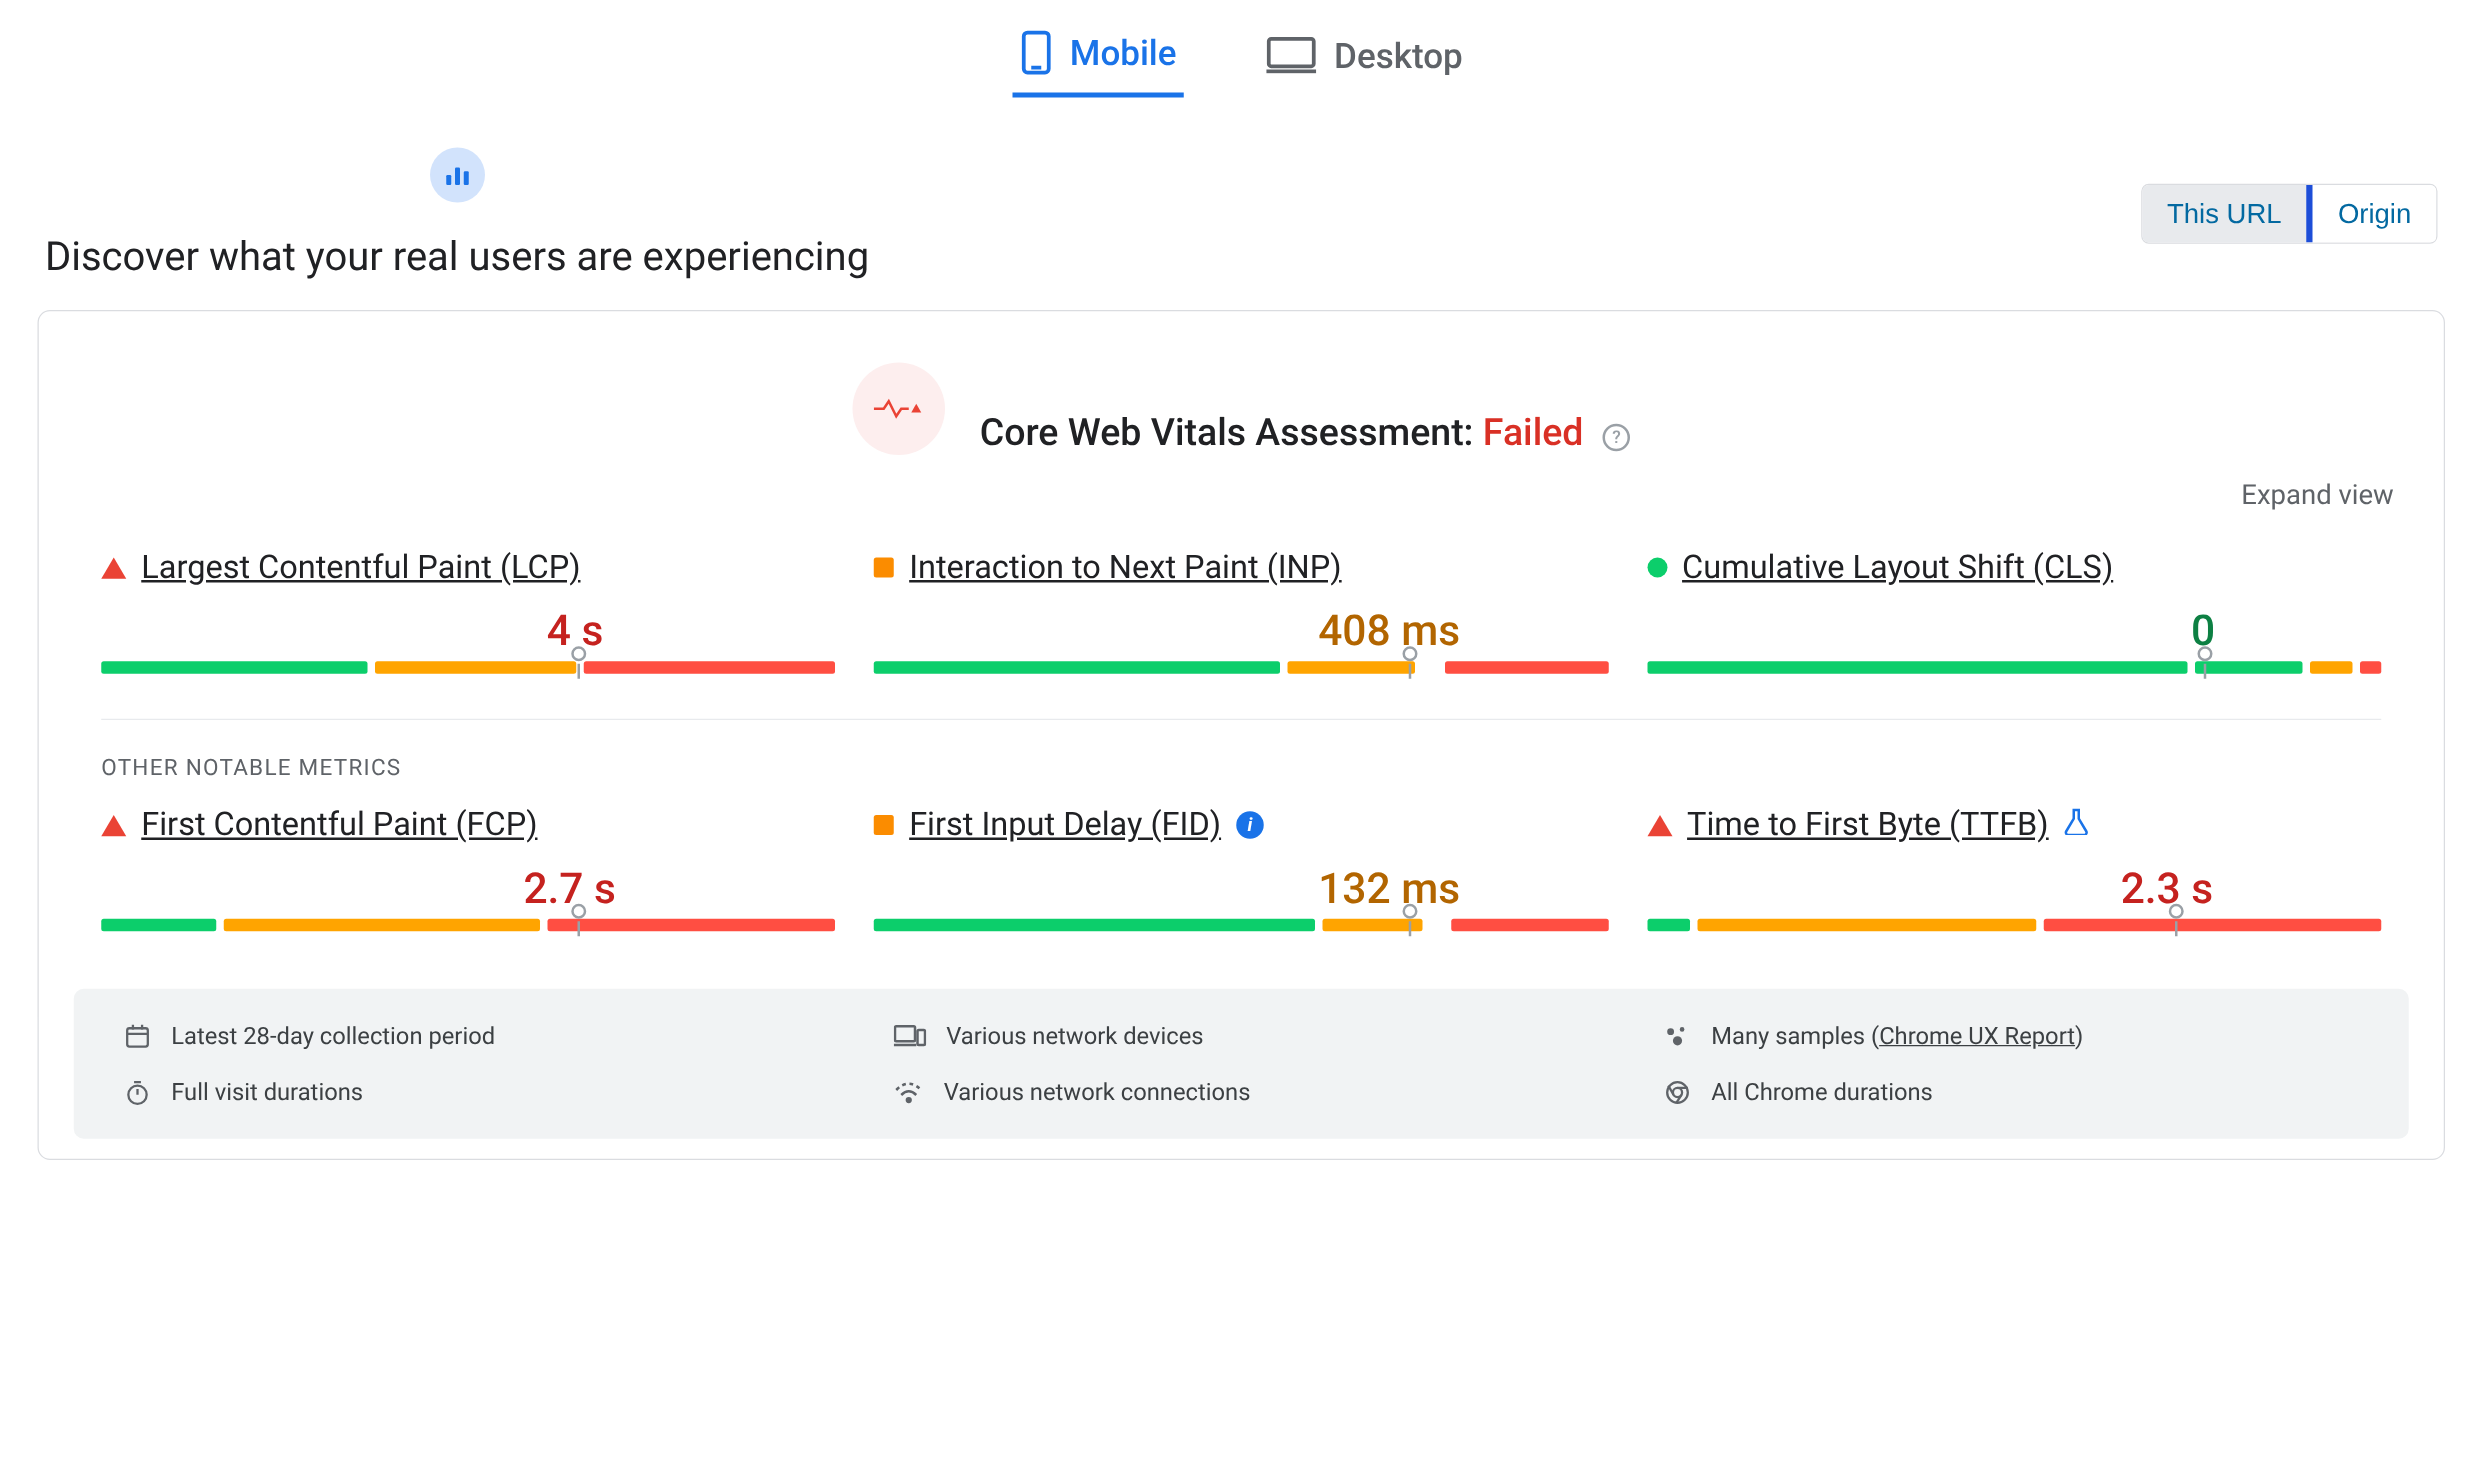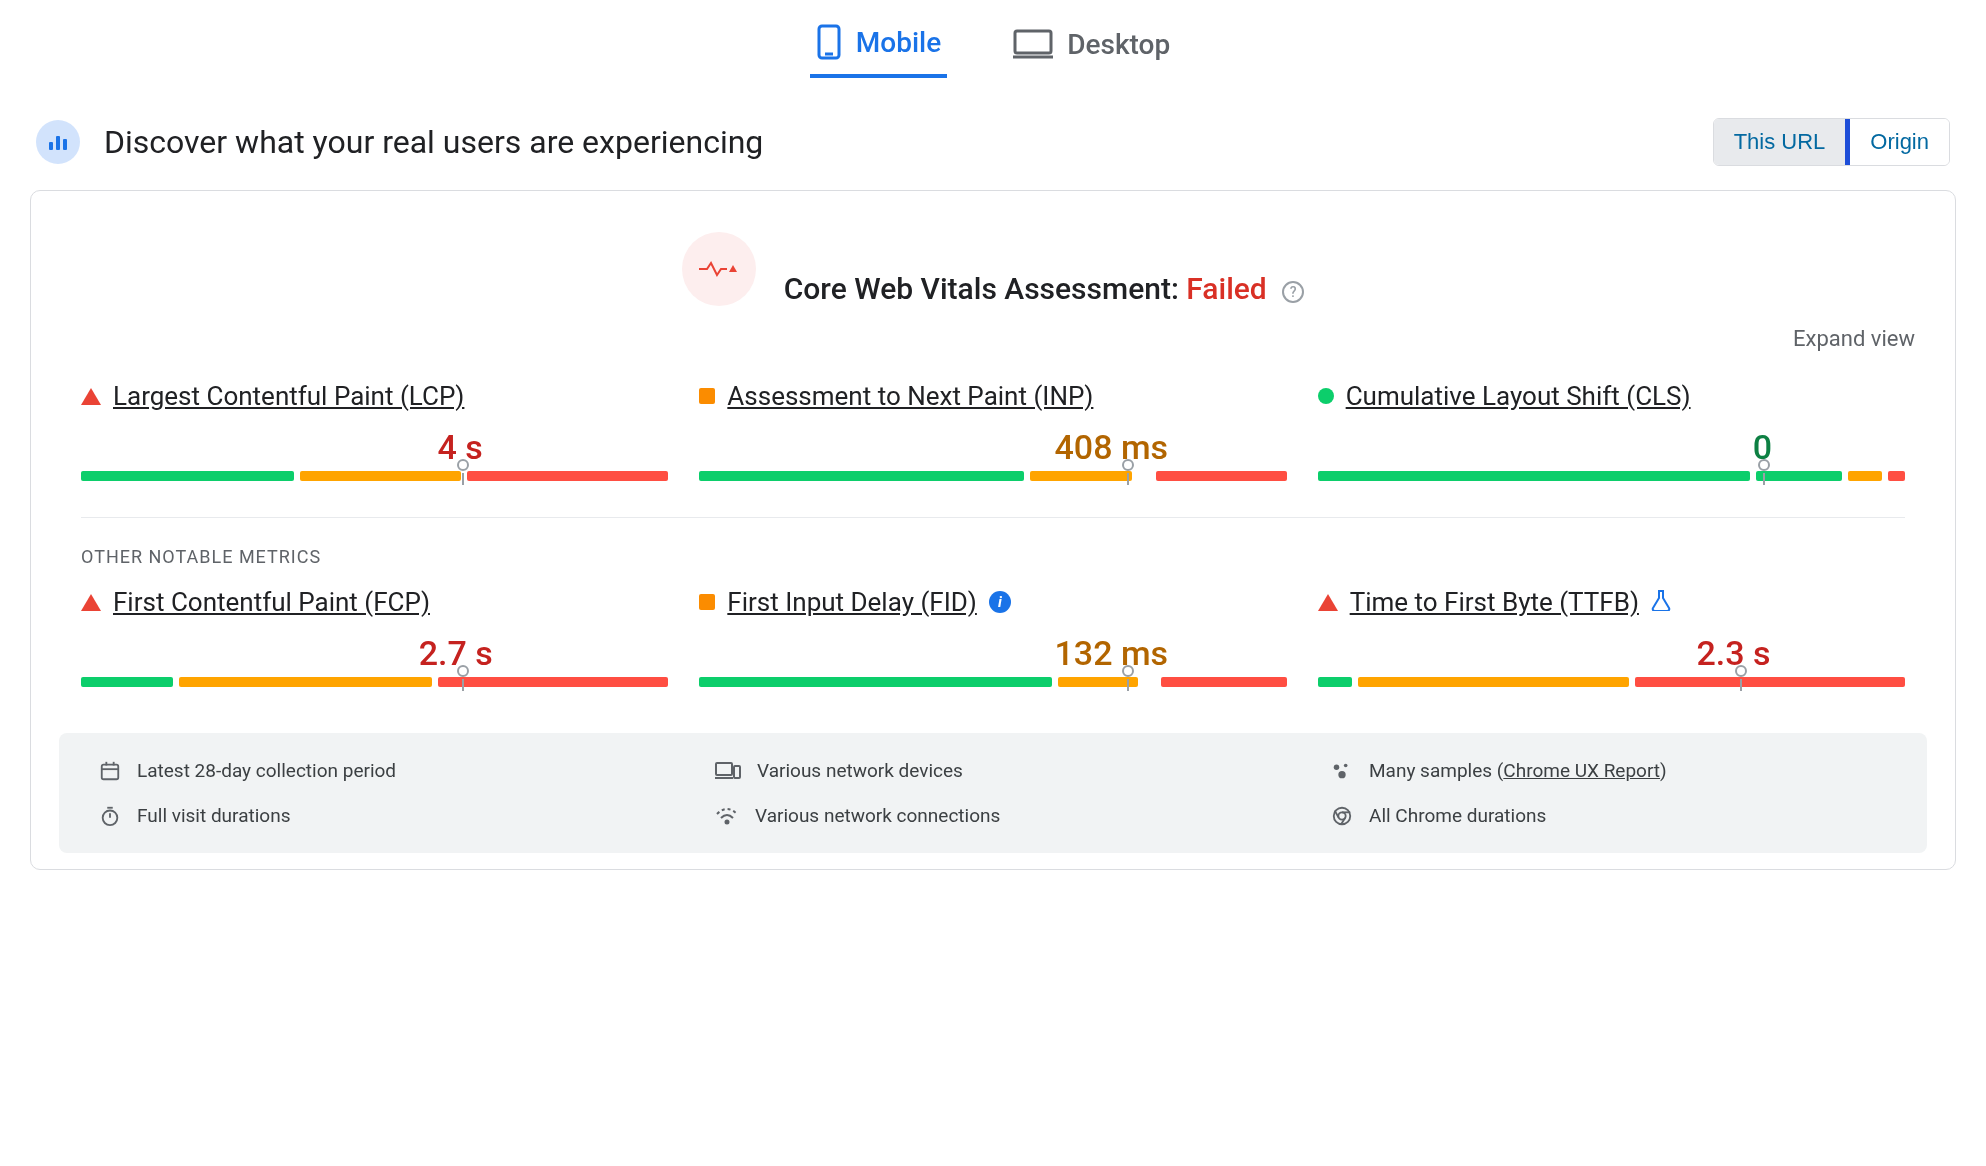--- a/index.html
+++ b/index.html
@@ -28,21 +28,21 @@
   }
   .tab.active { color: #1a73e8; border-bottom: 4px solid #1a73e8; }
   .tab .picon { display:inline-flex; }
   .header-row {
     display: flex;
     align-items: center;
     justify-content: space-between;
     margin-bottom: 24px;
     padding: 0 6px;
   }
-  .header-left { display:flex; align-items:center; gap: 24px; }
+  .header-left { display:flex; align-items:center; gap: 24px; flex-direction: column; }
   .header-icon {
     width: 44px; height:44px; border-radius:50%;
     background: radial-gradient(circle at 50% 50%, #d2e3fc, #d2e3fc);
     display:flex; align-items:center; justify-content:center;
     color:#1a73e8;
   }
   .header-title { font-size: 32px; font-weight: 400; color:#202124; }
   .seg {
     display:flex; border:1px solid #dadce0; border-radius:6px; overflow:hidden;
   }
@@ -190,21 +190,21 @@
         <div class="seg-g" style="flex:37"></div>
           <div class="seg-o" style="flex:28"></div>
           <div class="seg-r" style="flex:35"></div>
         <div class="marker" style="left:65%"></div>
       </div>
     </div>
 
     <div class="metric">
       <div class="metric-title-row">
         <span class="shape sq-orange"></span>
-        <span class="name">Assessment to Next Paint (INP)</span>
+        <span class="name">Interaction to Next Paint (INP)</span>
       </div>
       <div class="metric-value orange" style="padding-right:27%;transform:translateX(40px)">408 ms</div>
       <div class="bar">
         <div class="seg-g" style="flex:57"></div>
           <div class="seg-o" style="flex:18"></div>
           <div style="flex:2"></div>
           <div class="seg-r" style="flex:23"></div>
         <div class="marker" style="left:73%"></div>
       </div>
     </div>

